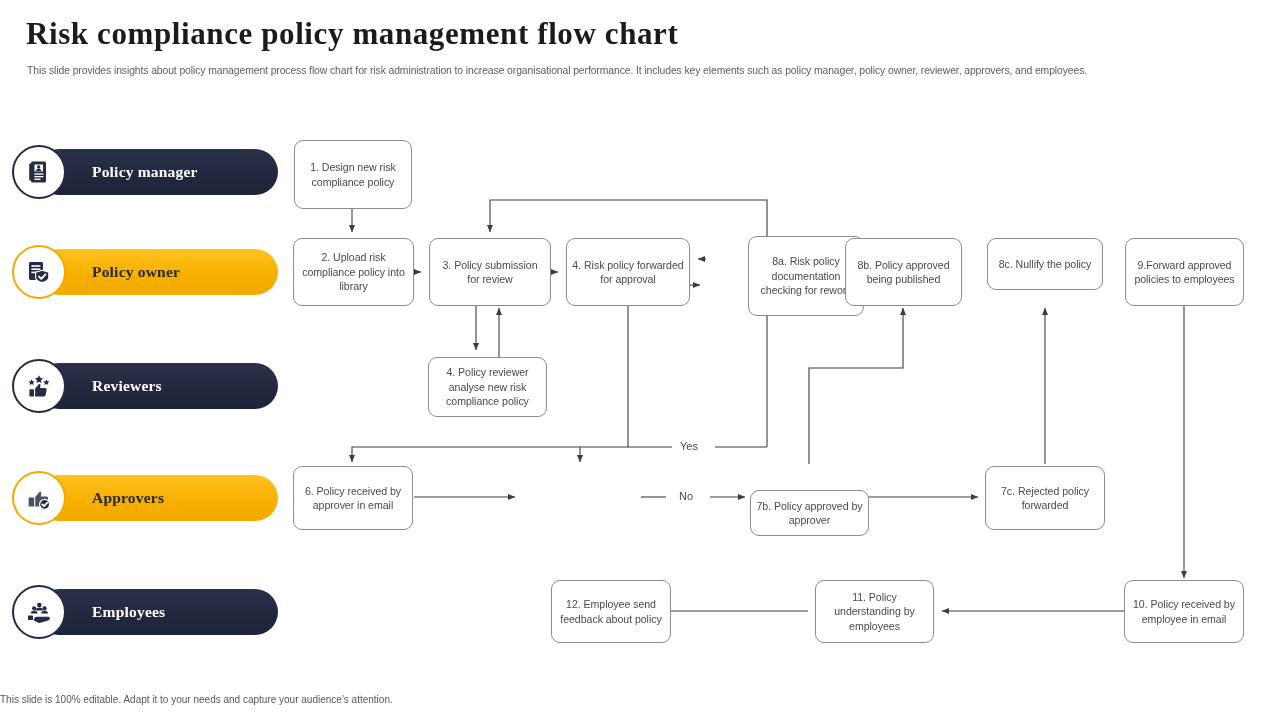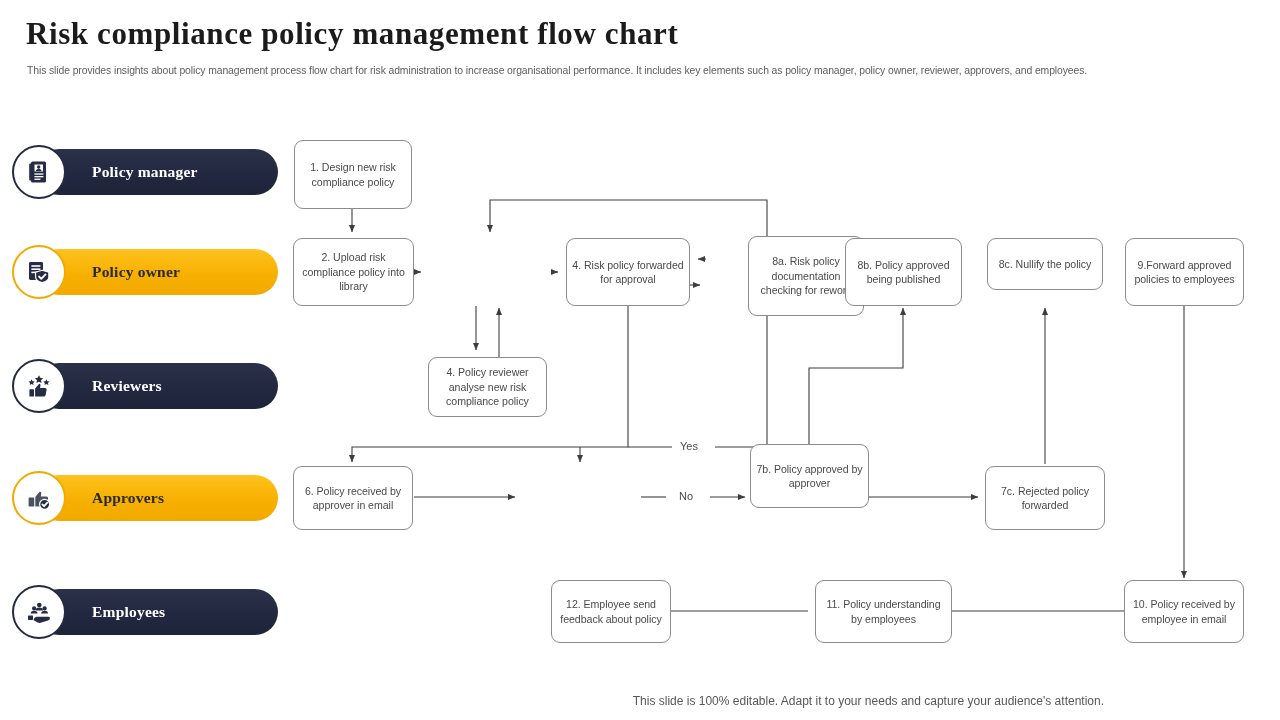--- a/index.html
+++ b/index.html
@@ -36,22 +36,22 @@
     line-height: 14px;
     color: #5e5e5e;
     letter-spacing: -0.1px;
   }
 
   
   #footer-note {
     position: absolute;
     left: 0; top: 694px;
     width: 1104px;
-    text-align: right;
-    font-size: 12px;
+    text-align: left;
+    font-size: 10px;
     color: #575757;
   }
 
   
   .lane {
     position: absolute;
     left: 36px;
     width: 242px;
     height: 46px;
     border-radius: 23px;
@@ -241,43 +241,44 @@
         <path d="M7.6 21.2 q.3 -3.2 3.6 -3.4 l11.2 0 q1.7 .1 1.5 1.6 q-.2 1.5 -1.9 2.1 l-7.4 2.3 q-1.5 .4 -2.9 -.2 z" fill="#262c45"></path>
       </svg>
     </span>
     <span class="lane-label">Employees</span>
   </div>
 
   <div class="node" style="left:294px;top:140px;width:118px;height:69px">1. Design new risk compliance policy</div>
 
   <div class="node" style="left:293px;top:238px;width:121px;height:68px">2. Upload risk compliance policy into library</div>
 
+  <div class="node" style="left:429px;top:238px;width:122px;height:68px">3. Policy submission for review</div>
 
   <div class="node" style="left:428px;top:357px;width:119px;height:60px">4. Policy reviewer analyse new risk compliance policy</div>
 
   <div class="node" style="left:566px;top:238px;width:124px;height:68px">4. Risk policy forwarded for approval</div>
 
   <div class="node" style="left:748px;top:236px;width:116px;height:80px">8a. Risk policy documentation checking for rework</div>
 
   <div class="node" style="left:845px;top:238px;width:117px;height:68px">8b. Policy approved being published</div>
 
   <div class="node" style="left:987px;top:238px;width:116px;height:52px">8c. Nullify the policy</div>
 
   <div class="node" style="left:1125px;top:238px;width:119px;height:68px">9.Forward approved policies to employees</div>
 
   <div class="node" style="left:293px;top:466px;width:120px;height:64px">6. Policy received by approver in email</div>
 
 
-  <div class="node" style="left:750px;top:444px;width:119px;height:64px">7b. Policy approved by approver</div>
+  <div class="node" style="left:750px;top:490px;width:119px;height:46px">7b. Policy approved by approver</div>
 
   <div class="node" style="left:985px;top:466px;width:120px;height:64px">7c. Rejected policy forwarded</div>
 
   <div class="node" style="left:1124px;top:580px;width:120px;height:63px">10. Policy received by employee in email</div>
 
-  <div class="node" style="left:815px;top:580px;width:137px;height:63px">11. Policy understanding by employees</div>
+  <div class="node" style="left:815px;top:580px;width:119px;height:63px">11. Policy understanding by employees</div>
 
   <div class="node" style="left:551px;top:580px;width:120px;height:63px">12. Employee send feedback about policy</div>
 
   <div class="edge-label" style="left:680px;top:440px">Yes</div>
   <div class="edge-label" style="left:679px;top:490px">No</div>
 
   <div id="footer-note">This slide is 100% editable. Adapt it to your needs and capture your audience's attention.</div>
 
 </div>
 

